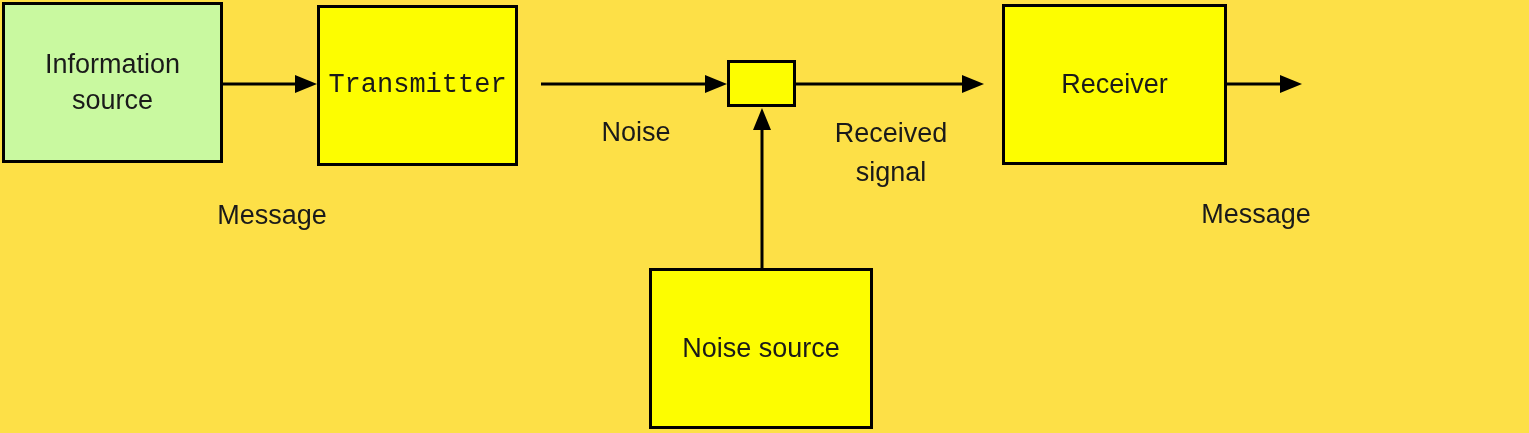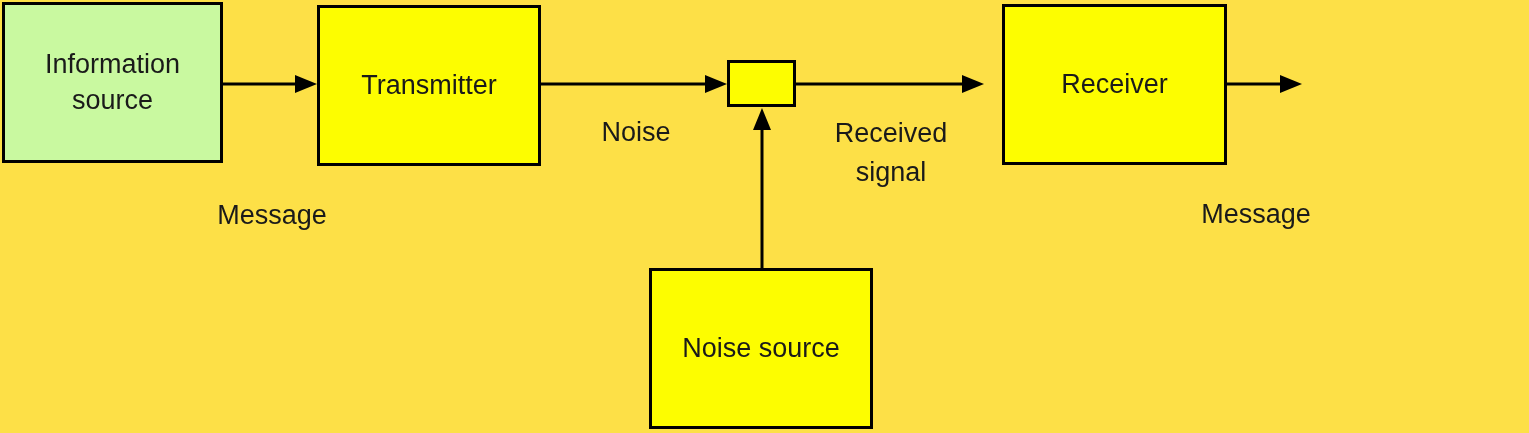--- a/index.html
+++ b/index.html
@@ -17,21 +17,21 @@
     display:flex; align-items:center; justify-content:center;
     text-align:center;
     border:3px solid #000000;
     box-sizing:border-box;
     font-size:27px; line-height:1.3;
     color:#1a1a1a;
   }
   .node.green  { background:#c9f9a0; }
   .node.yellow { background:#fdfd00; }
   .node-information-source { left:2px;    top:2px;   width:221px; height:161px; }
-  .node-transmitter        { left:317px;  top:5px;   width:224px; height:161px; }
+  .node-transmitter        { left:317px;  top:5px;   width:201px; height:161px;font-family:Liberation Mono, monospace; }
   .node-channel-junction   { left:727px;  top:60px;  width:69px;  height:47px;  }
   .node-receiver           { left:984px;  top:4px;   width:225px; height:161px;margin-left:18px; }
   .node-destination        { left:1302px; top:5px;   width:224px; height:158px; }
   .node-noise-source       { left:649px;  top:268px; width:224px; height:161px; }
   .edge-label {
     position:absolute;
     font-size:27px; line-height:1.45;
     text-align:center;
     color:#1a1a1a;
   }

